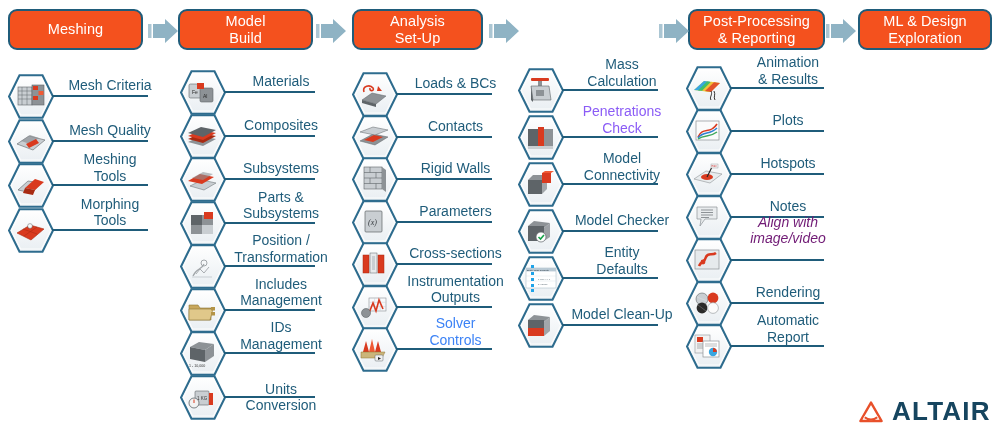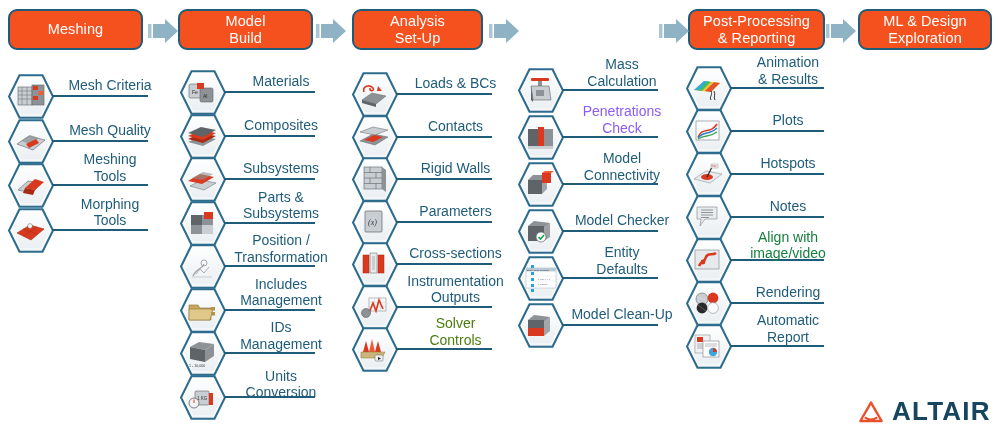--- a/index.html
+++ b/index.html
@@ -401,21 +401,21 @@
           <g transform="translate(9,12)">
             <rect x="6" y="4" width="14" height="14" rx="1" fill="#c9ced2" stroke="#5e6468" stroke-width=".6"></rect>
             <text x="8" y="13" font-size="4.5" fill="#333" font-family="Liberation Sans,sans-serif">1 KG</text>
             <circle cx="5" cy="16" r="5" fill="#f2f2f2" stroke="#5e6468" stroke-width=".8"></circle>
             <line x1="5" y1="16" x2="5" y2="12.5" stroke="#d93a1f" stroke-width="1"></line>
             <rect x="20" y="6" width="4" height="12" fill="#d93a1f"></rect>
           </g>
         </svg>
       </div>
       <div class="item-line" style="left: 44px; top: 395.5px; width: 91px; background: rgb(31, 92, 122);"></div>
-      <div class="item-label two-line" style="left: 46px; width: 110px; color: rgb(31, 92, 122); top: 368px;">
+      <div class="item-label two-line" style="left: 46px; width: 110px; color: rgb(31, 92, 122); top: 381px;">
         <div>Units</div>
         <div>Conversion</div>
       </div>
     </div>
     <div class="column" style="left: 352px; top: 0px;">
       <div class="hex" style="top: 72px;">
         <svg viewBox="0 0 46 45" width="46" height="45">
           <defs>
             <linearGradient id="hg13" x1="0" y1="0" x2="0" y2="1">
               <stop offset="0" stop-color="#ffffff"></stop>
@@ -570,21 +570,21 @@
             <path d="M2 14 L5 3 L8 14 Z" fill="#d93a1f"></path>
             <path d="M8 14 L11 1 L14 14 Z" fill="#f05a35"></path>
             <path d="M14 14 L17 3 L20 14 Z" fill="#d93a1f"></path>
             <path d="M0 14 L24 14 L21 20 L0 20 Z" fill="#cbb57a" stroke="#8e7536" stroke-width=".5"></path>
             <rect x="14" y="17" width="8" height="6" rx="1" fill="#f0f0f0" stroke="#5e6468" stroke-width=".5"></rect>
             <path d="M17 19 L20 20.5 L17 22 Z" fill="#222"></path>
           </g>
         </svg>
       </div>
       <div class="item-line" style="left: 44px; top: 348px; width: 96px; background: rgb(31, 92, 122);"></div>
-      <div class="item-label two-line" style="left: 46px; width: 115px; color: #4d7c0f; top: 315.4px;">
+      <div class="item-label two-line" style="left: 46px; width: 115px; color: #3b82f6; top: 315.4px;">
         <div>Solver</div>
         <div>Controls</div>
       </div>
     </div>
     <div class="column" style="left: 518px; top: 0px;">
       <div class="hex" style="top: 68px;">
         <svg viewBox="0 0 46 45" width="46" height="45">
           <defs>
             <linearGradient id="hg20" x1="0" y1="0" x2="0" y2="1">
               <stop offset="0" stop-color="#ffffff"></stop>
@@ -845,21 +845,21 @@
           <polygon points="11.5,1.2 34.5,1.2 45,22.5 34.5,43.8 11.5,43.8 1,22.5" fill="url(#hg30)" stroke="#2E6C8E" stroke-width="2.1"></polygon>
           <polygon points="12.6,4.0 33.4,4.0 42.7,22.5 33.4,41.0 12.6,41.0 3.3,22.5" fill="none" stroke="#ffffff" stroke-width="1.1" opacity="0.85"></polygon>
           <g transform="translate(9,12)">
             <rect x="0" y="0" width="24" height="19" fill="#e6eaec" stroke="#8d9296" stroke-width=".7"></rect>
             <path d="M4 16 C7 10 9 14 11 7 C13 2 17 6 21 3" fill="none" stroke="#d93a1f" stroke-width="2.6"></path>
             <circle cx="8" cy="12" r="2.4" fill="#d93a1f"></circle>
           </g>
         </svg>
       </div>
       <div class="item-line" style="left: 44px; top: 259px; width: 94px; background: rgb(31, 92, 122);"></div>
-      <div class="item-label two-line" style="left: 46px; width: 112px; color: #15803d; top: 229px;">
+      <div class="item-label two-line" style="left: 46px; width: 112px; color: #701a75; top: 214px; font-style: italic;">
         <div>Align with</div>
         <div>image/video</div>
       </div>
       <div class="hex" style="top: 281px;">
         <svg viewBox="0 0 46 45" width="46" height="45">
           <defs>
             <linearGradient id="hg31" x1="0" y1="0" x2="0" y2="1">
               <stop offset="0" stop-color="#ffffff"></stop>
               <stop offset="1" stop-color="#e9eef2"></stop>
             </linearGradient>

